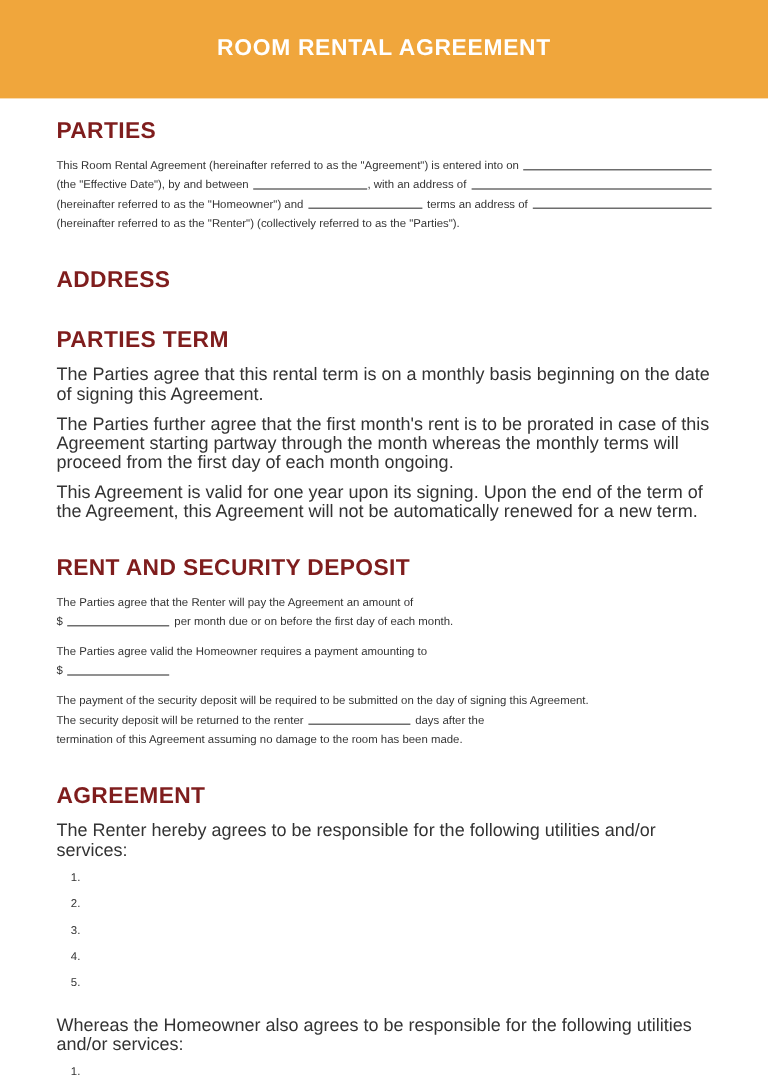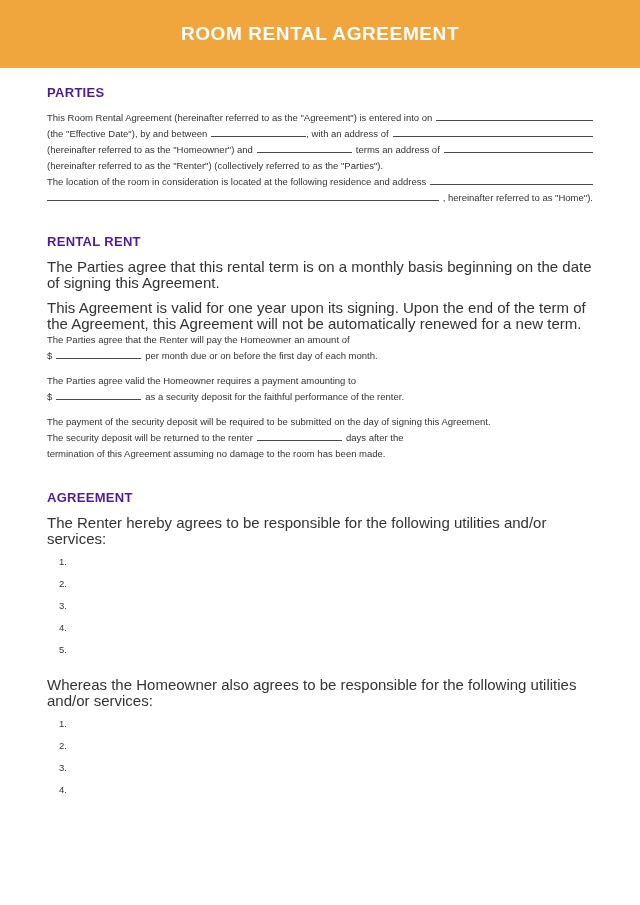--- a/index.html
+++ b/index.html
@@ -7,38 +7,38 @@
   body {
     width: 640px;
     min-height: 905px;
     margin: 0 auto;
     font-family: "Liberation Sans", "DejaVu Sans", sans-serif;
     color: #333333;
     position: relative;
   }
   .doc-header {
     width: 640px;
-    height: 68px;
+    height: 82px;
     background: #F0A63C;
     display: flex;
     align-items: center;
     justify-content: center;
   }
   .doc-title {
     color: #ffffff;
     font-size: 19px;
     font-weight: bold;
     letter-spacing: 0.6px;
   }
   .content {
     padding: 17px 47px 20px 47px;
   }
   .section-heading {
-    color: #4c1d95;
-    font-size: 13px;
+    color: #7f1d1d;
+    font-size: 19px;
     font-weight: bold;
     letter-spacing: 0.3px;
     margin-top: 28px;
     margin-bottom: 10px;
   }
   .section:first-child .section-heading { margin-top: 0; }
   .para { margin-bottom: 9px; }
   .para:last-child { margin-bottom: 0; }
   .line {
     display: flex;
@@ -96,57 +96,49 @@
         <span>terms an address of</span>
         <span class="blank grow ml"></span>
       </div>
       <div class="line">
         <span>(hereinafter referred to as the "Renter") (collectively referred to as the "Parties").</span>
       </div>
     </div>
   </div>
 
   <div class="section">
-    <div class="para">
-      <div class="line">
-        <span>The location of the room in consideration is located at the following residence and address</span>
-        <span class="blank grow ml"></span>
-      </div>
-      <div class="line">
-        <span class="blank grow mr"></span>
-        <span>, hereinafter referred to as "Home").</span>
-      </div>
-    </div>
+    <div class="section-heading">ADDRESS</div>
   </div>
 
   <div class="section">
-    <div class="section-heading">RENTAL RENT</div>
+    <div class="section-heading">PARTIES TERM</div>
     <div class="para ptext">The Parties agree that this rental term is on a monthly basis beginning on the date of signing this Agreement.</div>
+    <div class="para ptext">The Parties further agree that the first month's rent is to be prorated in case of this Agreement starting partway through the month whereas the monthly terms will proceed from the first day of each month ongoing.</div>
     <div class="para ptext">This Agreement is valid for one year upon its signing. Upon the end of the term of the Agreement, this Agreement will not be automatically renewed for a new term.</div>
   </div>
 
   <div class="section">
+    <div class="section-heading">RENT AND SECURITY DEPOSIT</div>
     <div class="para">
       <div class="line">
-        <span>The Parties agree that the Renter will pay the Homeowner an amount of</span>
+        <span>The Parties agree that the Renter will pay the Agreement an amount of</span>
       </div>
       <div class="line">
         <span>$</span>
         <span class="blank w85 ml mr"></span>
         <span>per month due or on before the first day of each month.</span>
       </div>
     </div>
     <div class="para">
       <div class="line">
         <span>The Parties agree valid the Homeowner requires a payment amounting to</span>
       </div>
       <div class="line">
         <span>$</span>
         <span class="blank w85 ml mr"></span>
-        <span>as a security deposit for the faithful performance of the renter.</span>
       </div>
     </div>
     <div class="para">
       <div class="line">
         <span>The payment of the security deposit will be required to be submitted on the day of signing this Agreement.</span>
       </div>
       <div class="line">
         <span>The security deposit will be returned to the renter</span>
         <span class="blank w85 ml mr"></span>
         <span>days after the</span>

